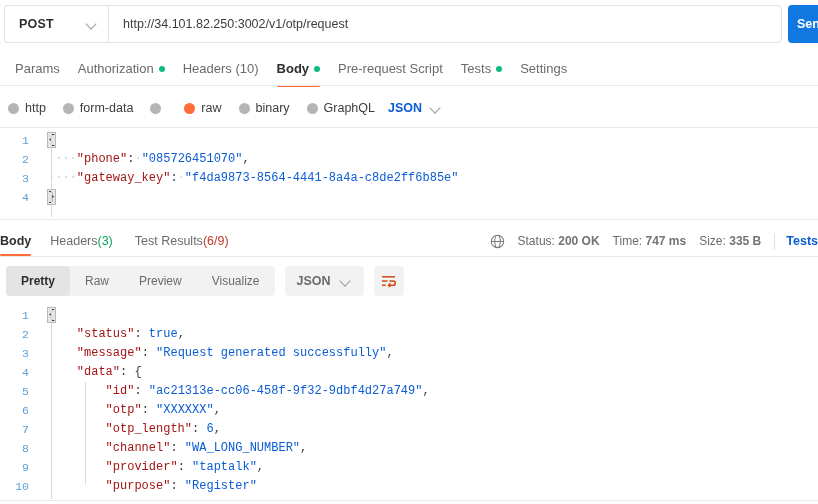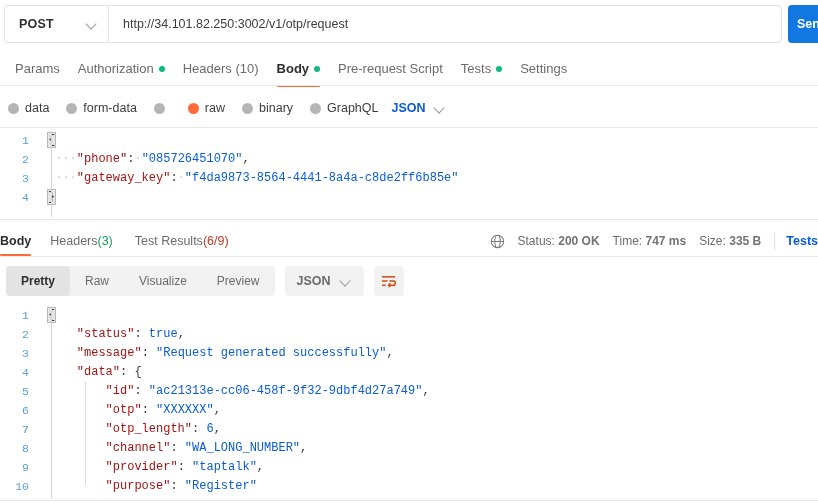--- a/index.html
+++ b/index.html
@@ -235,21 +235,21 @@
     </div>
     <div class="req-tab">
       <span>Settings</span>
     </div>
   </div>
 <div class="hr" style="top:85px"></div>
 
 <div class="body-types" id="body-types">
     <div class="bt">
       <span class="radio"></span>
-      <span class="bt-label">data</span>
+      <span class="bt-label">http</span>
     </div>
     <div class="bt">
       <span class="radio"></span>
       <span class="bt-label">form-data</span>
     </div>
     <div class="bt">
       <span class="radio"></span>
     </div>
     <div class="bt">
       <span class="radio on"></span>
@@ -317,22 +317,22 @@
   <span class="stat-item"><span>Size:</span> <span class="stat-val">335 B</span></span>
   <span class="divider-v"></span>
   <span class="save-link">Tests</span>
 </div>
 <div class="hr" style="top:256px"></div>
 
 <div class="resp-toolbar">
   <div class="seg" id="view-modes">
       <div class="seg-item active">Pretty</div>
       <div class="seg-item">Raw</div>
+      <div class="seg-item">Preview</div>
       <div class="seg-item">Visualize</div>
-      <div class="seg-item">Preview</div>
     </div>
   <div class="resp-fmt">
     <span class="resp-fmt-label">JSON</span>
     <span class="chev"></span>
   </div>
   <div class="wrap-btn">
     <svg width="17" height="14" viewBox="0 0 18 15">
       <line x1="2" y1="3" x2="16" y2="3" stroke="#d04a12" stroke-width="1.6"></line>
       <line x1="2" y1="7.5" x2="8" y2="7.5" stroke="#d04a12" stroke-width="1.6"></line>
       <path d="M10 7.5 H14 a2.3 2.3 0 0 1 0 4.6 H9.5" fill="none" stroke="#d04a12" stroke-width="1.6"></path>

